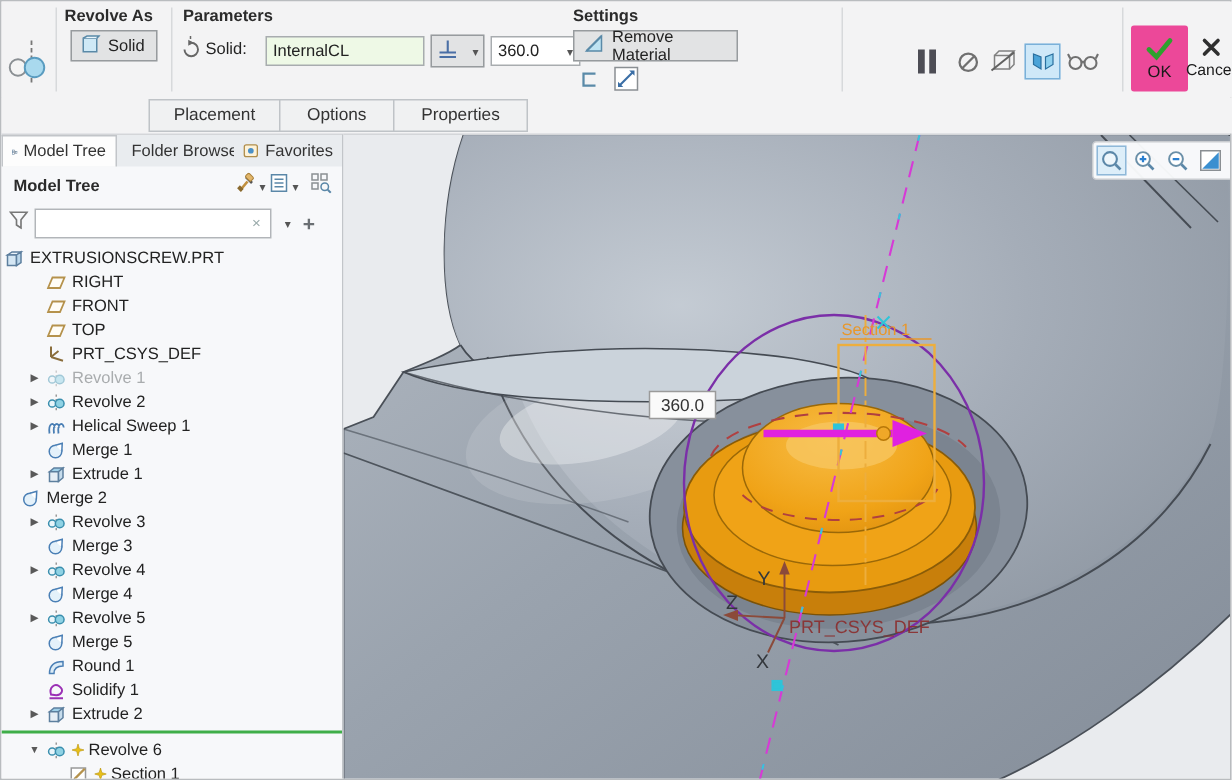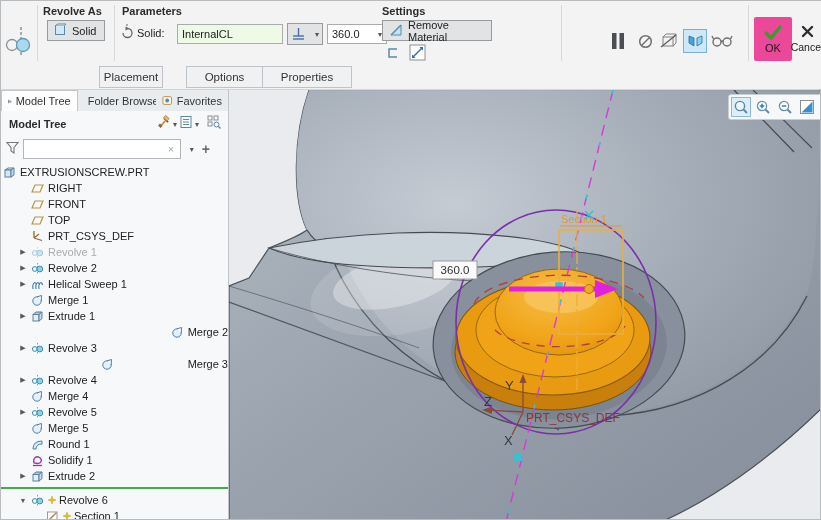--- a/index.html
+++ b/index.html
@@ -192,21 +192,21 @@
     </div>
     <div class="cancelbtn">
       <svg width="13" height="13" viewBox="0 0 13 13">
           <path d="M2 2 L11 11 M11 2 L2 11" stroke="#2f2f2f" stroke-width="2.4" stroke-linecap="round"></path>
         </svg>
       <span>Cancel</span>
     </div>
   </div>
 
   <div class="dtabs">
-    <div class="dtab" style="left:98px; width:64px;">Placement</div>
+    <div class="dtab" style="left:98px; width:88px;">Placement</div>
     <div class="dtab" style="left:185px; width:77px;">Options</div>
     <div class="dtab" style="left:261px; width:90px;">Properties</div>
   </div>
 
   <div class="panel">
     <div class="ptabs">
       <div class="ptab active" style="width:77px;">
         <svg width="11" height="11" viewBox="0 0 11 11">
             <rect x="1" y="1" width="3.5" height="3.5" fill="none" stroke="#5a7a9a"></rect>
             <rect x="1" y="6.5" width="3.5" height="3.5" fill="none" stroke="#5a7a9a"></rect>
@@ -360,42 +360,42 @@
           <span class="tree-arrow">▶</span>
           <span class="tree-ic">
             <svg width="13" height="13" viewBox="0 0 13 13">
               <path d="M2 4.5 L5 2 L11 2 L8 4.5 Z" fill="#9fd0e8" stroke="#5d7f9e"></path>
               <rect x="2" y="4.5" width="6" height="6.5" fill="#e6eef5" stroke="#5d7f9e"></rect>
               <path d="M8 4.5 L11 2 L11 8.5 L8 11 Z" fill="#c6dcec" stroke="#5d7f9e"></path>
             </svg>
           </span>
           <span>Extrude 1</span>
         </div>
-        <div class="tree-row" style=" justify-content: flex-end;">
+        <div class="tree-row" style="">
           <span class="tree-arrow"></span>
           <span class="tree-ic">
             <svg width="13" height="13" viewBox="0 0 13 13">
               <circle cx="6" cy="7" r="4.2" fill="#e4f1fa" stroke="#4a7fb5"></circle>
               <path d="M6 2.8 L10.5 1.5 L10.2 7" fill="#fff" stroke="#4a7fb5"></path>
             </svg>
           </span>
           <span>Merge 2</span>
         </div>
         <div class="tree-row" style="padding-left: 17px;">
           <span class="tree-arrow">▶</span>
           <span class="tree-ic">
             <svg width="13" height="13" viewBox="0 0 13 13">
               <line x1="6.5" y1="1" x2="6.5" y2="12" stroke="#999" stroke-dasharray="1.5 1.5"></line>
               <circle cx="3.8" cy="7" r="2.4" fill="#e9f5fa" stroke="#3a8fae"></circle>
               <circle cx="8.8" cy="7" r="2.9" fill="#8fd2e4" stroke="#3a8fae"></circle>
             </svg>
           </span>
           <span>Revolve 3</span>
         </div>
-        <div class="tree-row" style="padding-left: 17px; justify-content: space-between;">
+        <div class="tree-row" style="padding-left: 17px;">
           <span class="tree-arrow"></span>
           <span class="tree-ic">
             <svg width="13" height="13" viewBox="0 0 13 13">
               <circle cx="6" cy="7" r="4.2" fill="#e4f1fa" stroke="#4a7fb5"></circle>
               <path d="M6 2.8 L10.5 1.5 L10.2 7" fill="#fff" stroke="#4a7fb5"></path>
             </svg>
           </span>
           <span>Merge 3</span>
         </div>
         <div class="tree-row" style="padding-left: 17px;">

